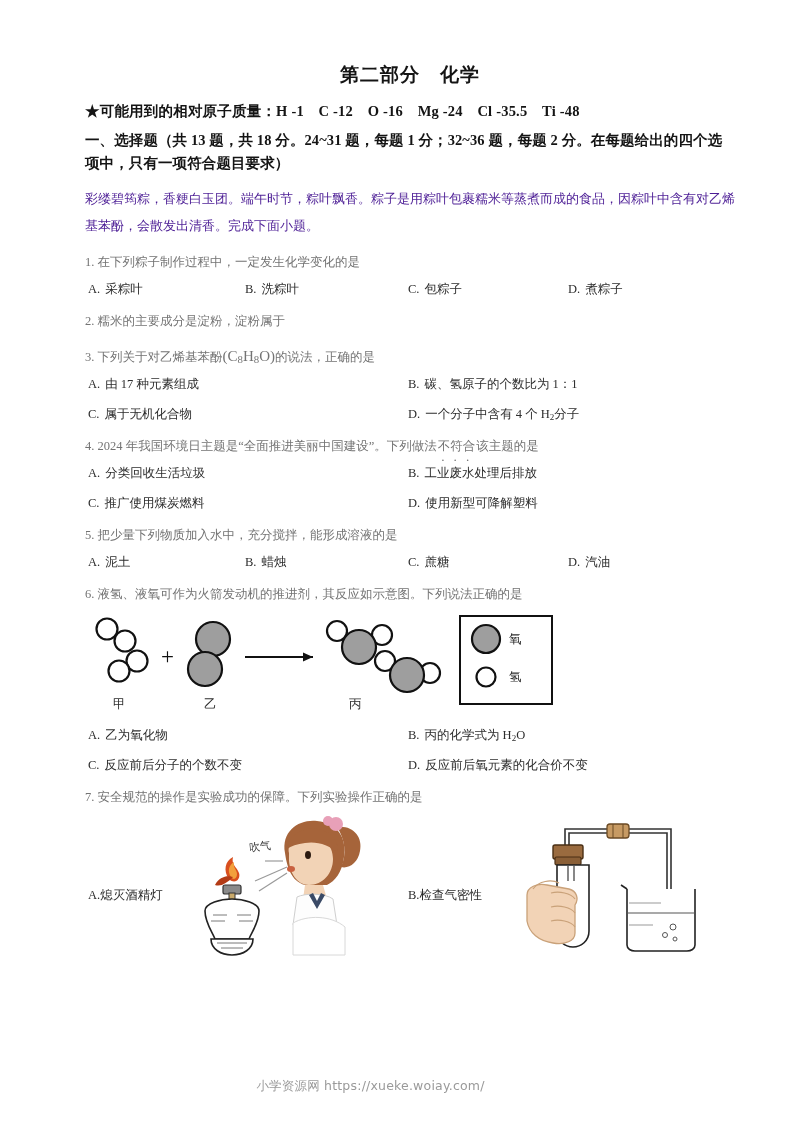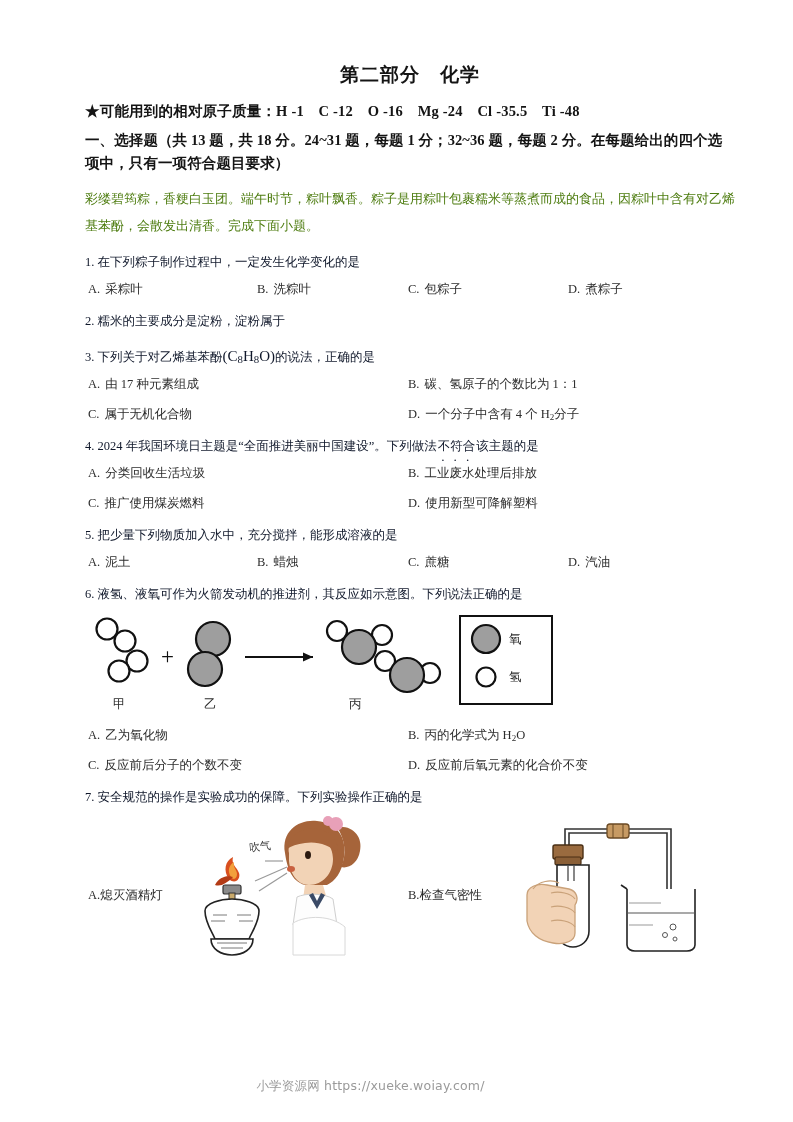--- a/index.html
+++ b/index.html
@@ -52,46 +52,46 @@
     font-weight: bold;
     line-height: 1.62;
     margin-bottom: 10px;
     letter-spacing: 0.1px;
   }
 
   
   .intro {
     font-size: 13px;
     line-height: 2.05;
-    color: #4d7c0f;
+    color: #4c1d95;
     text-align: justify;
     margin-bottom: 6px;
   }
   .q-stem {
     font-size: 12.5px;
     line-height: 1.5;
-    color: #0f172a;
+    color: #737373;
     margin-top: 14px;
     margin-bottom: 9px;
   }
   .opt-row {
     position: relative;
     font-size: 12.5px;
     color: #2c2c2c;
     height: 17px;
     margin-bottom: 13px;
   }
   .opt {
     position: absolute;
     top: 0;
     white-space: nowrap;
   }
   
   .c4-a { left: 3px; }
-  .c4-b { left: 172px; text-align: right; }
+  .c4-b { left: 160px; text-align: right; }
   .c4-c { left: 323px; text-align: right; }
   .c4-d { left: 483px; }
   
   .c2-a { left: 3px; }
   .c2-b { left: 323px; }
 
   .opt .lbl { margin-right: 5px; }
 
   .emph-dots {
     border-bottom: none;

